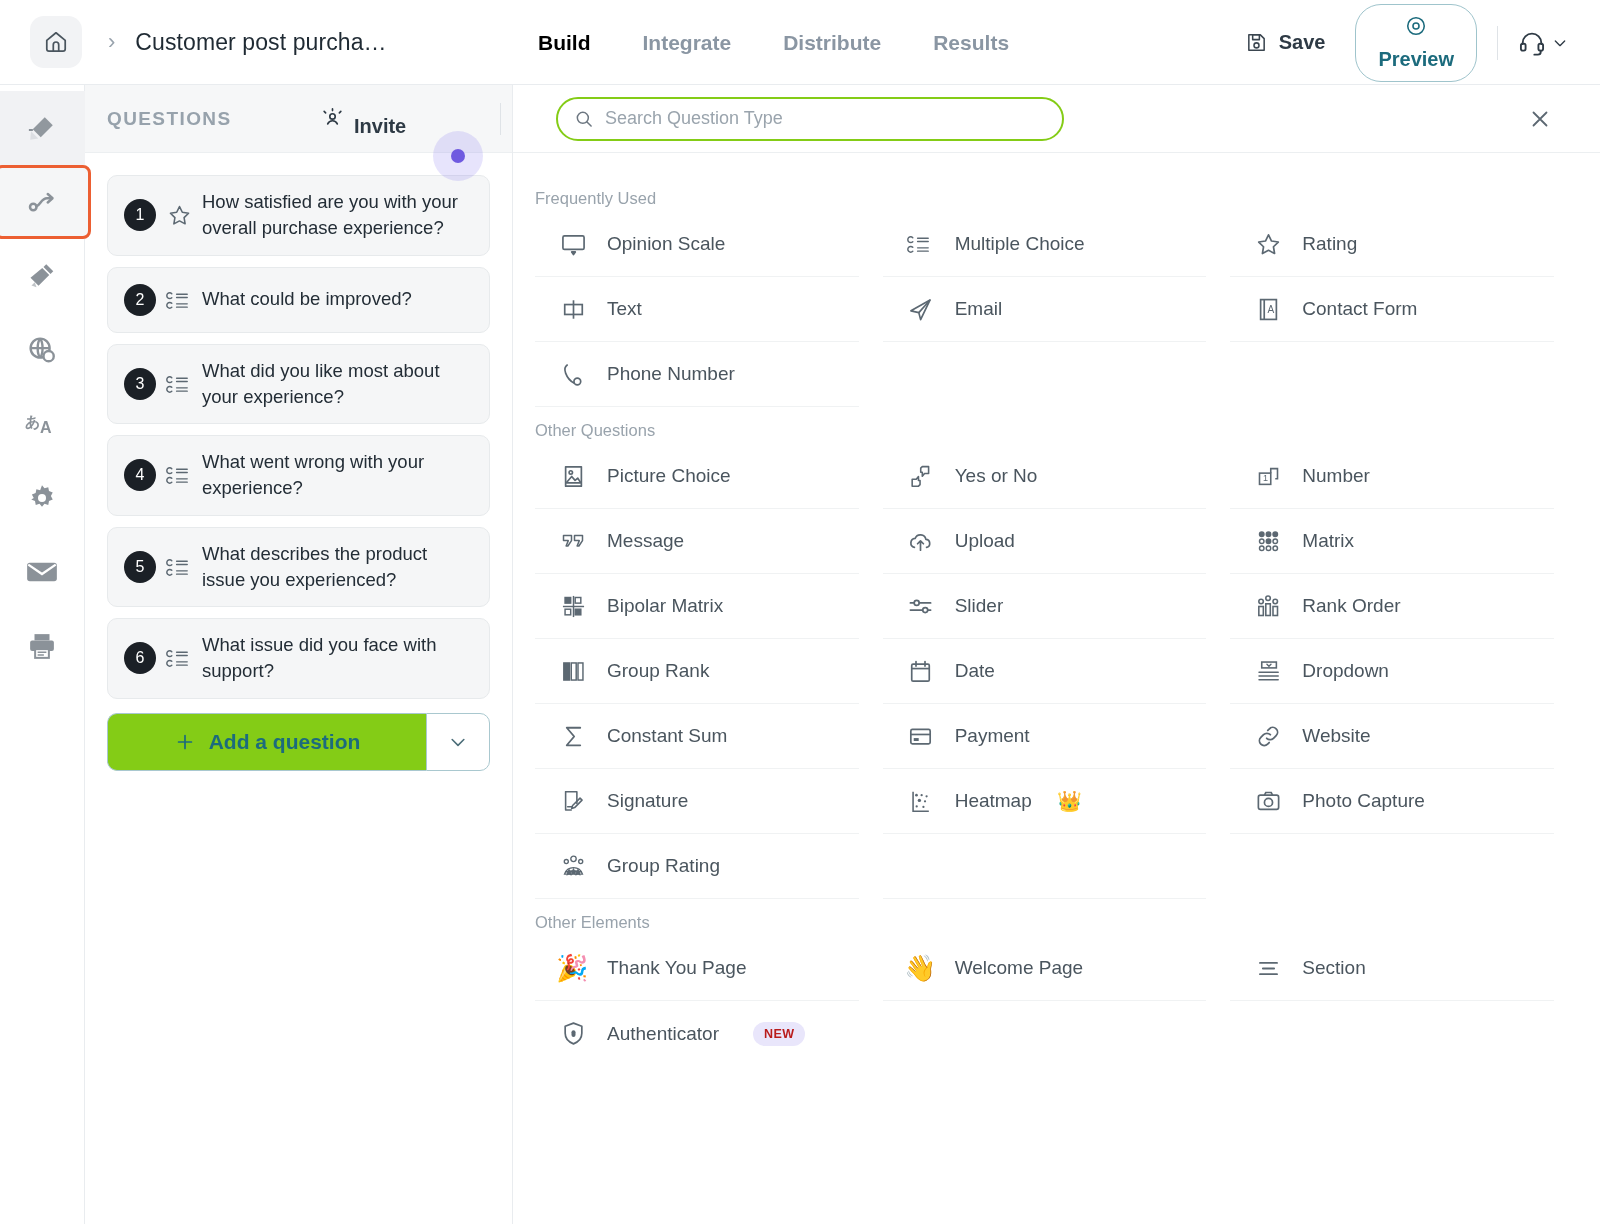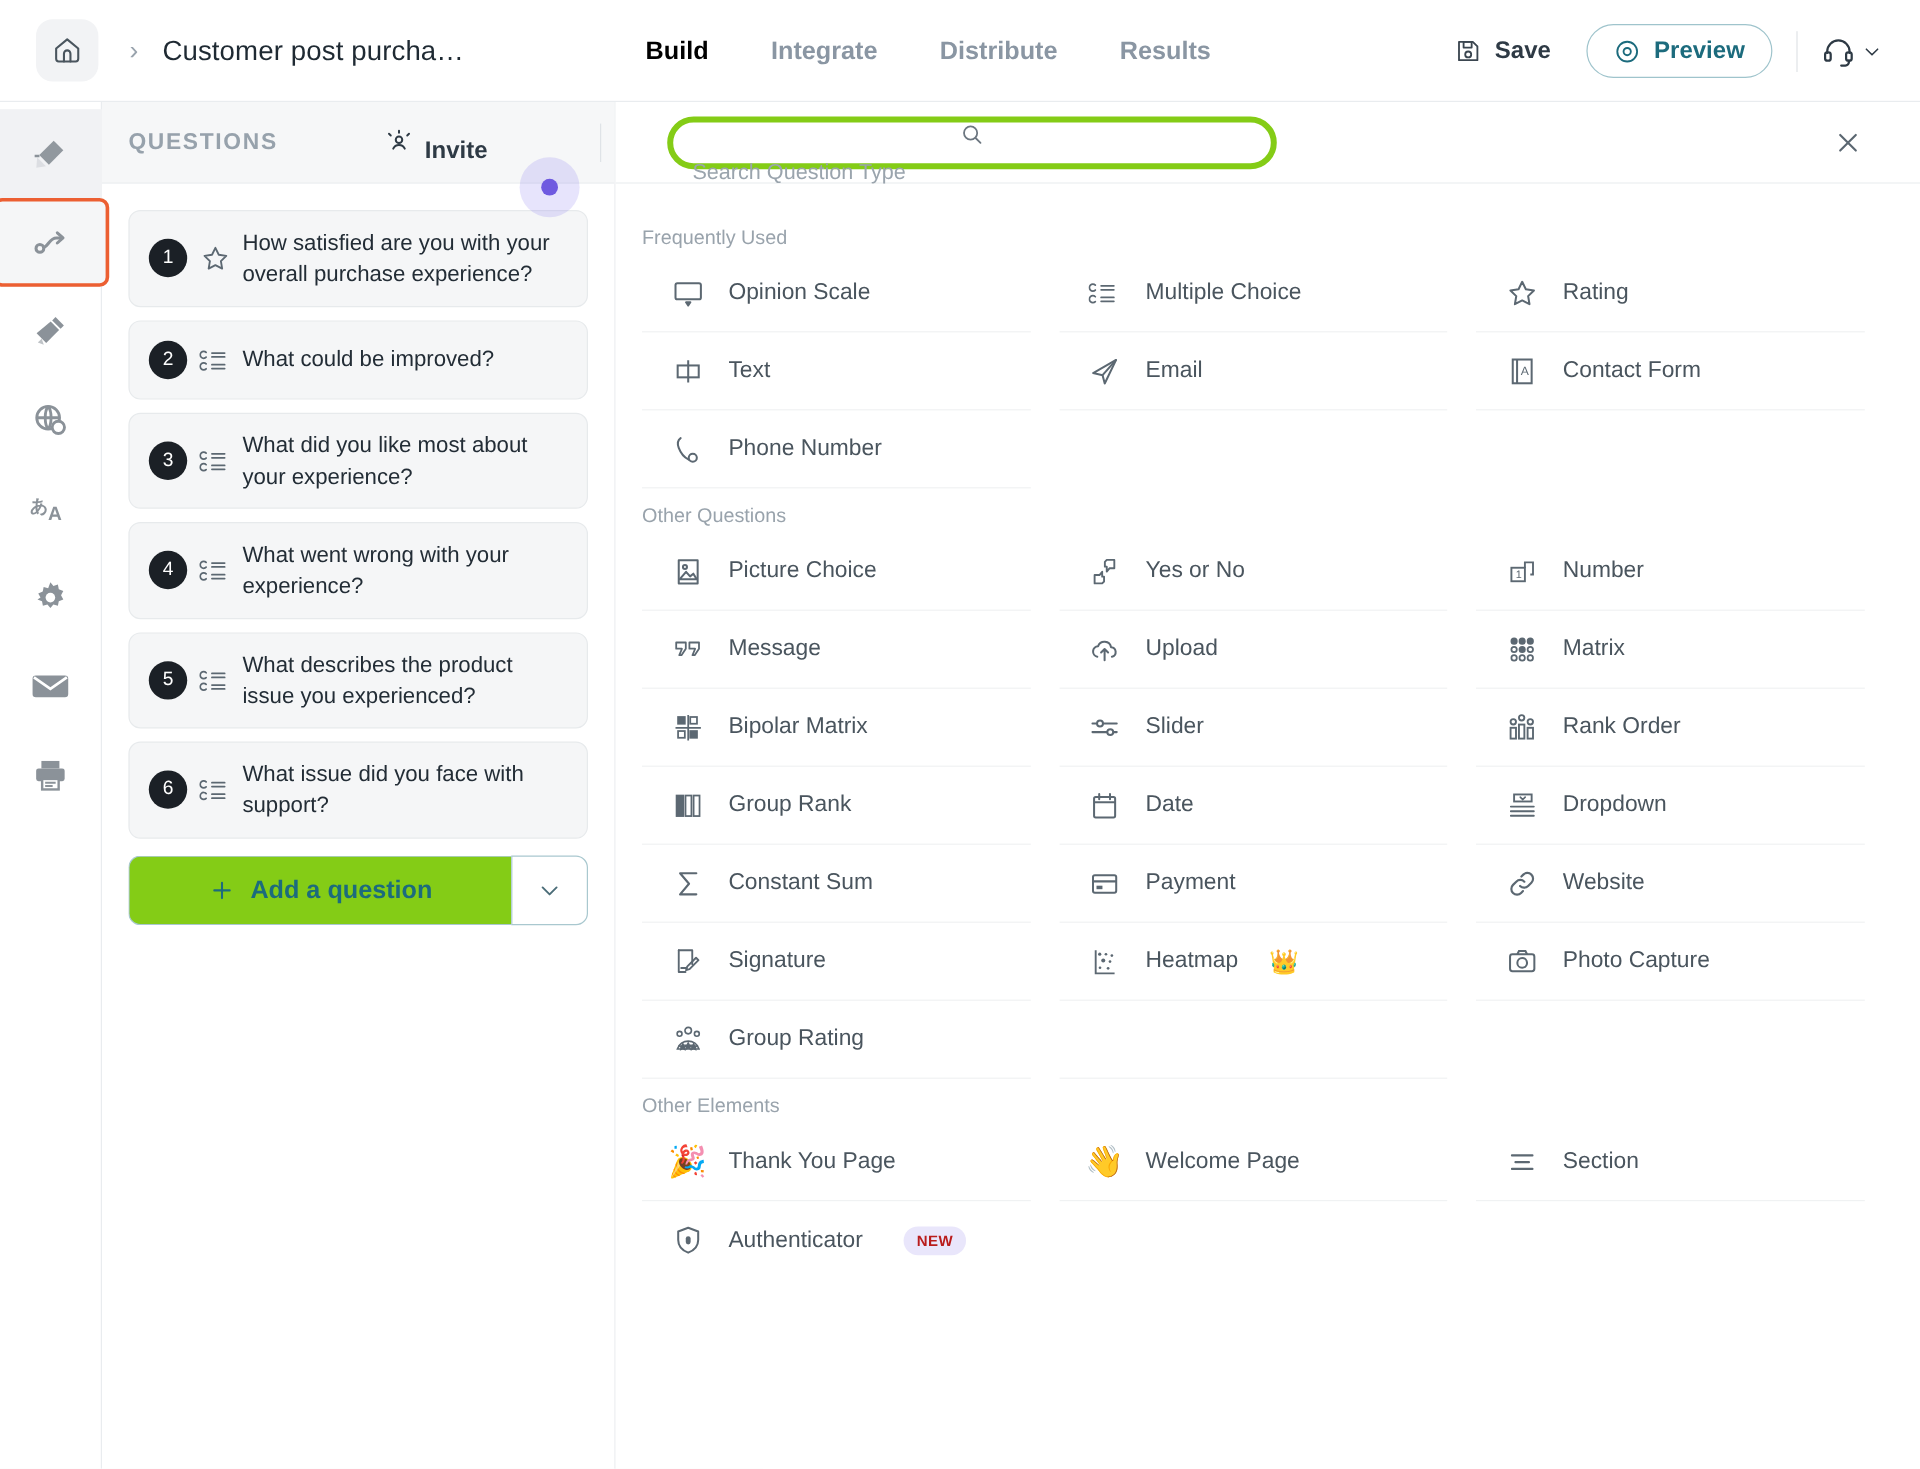--- a/index.html
+++ b/index.html
@@ -29,21 +29,21 @@
     letter-spacing: .1px; white-space: nowrap;
   }
   .navtabs { position: absolute; left: 538px; top: 0; height: 85px; display: flex; align-items: center; gap: 52px; }
   .navtab { font-size: 21px; color: #8a96a3; cursor: pointer; font-weight: 700; }
   .navtab.active { color: #000000; }
   .top-right { position: absolute; right: 26px; top: 0; height: 85px; display: flex; align-items: center; gap: 0; }
   .save-btn { display: flex; align-items: center; gap: 11px; cursor: pointer; padding: 8px 14px; }
   .save-btn .lbl { font-size: 20px; font-weight: 700; color: #2e3a45; }
   .preview-btn {
     display: flex; align-items: center; gap: 11px; cursor: pointer;
-    border: 1.5px solid #9fc4cc; border-radius: 26px; padding: 10px 22px; margin-left: 16px;
+    border: 1.5px solid #9fc4cc; border-radius: 26px; padding: 10px 22px; margin-left: 16px; flex-direction: column;
   }
   .preview-btn .lbl { font-size: 20px; font-weight: 700; color: #1c6b7d; }
   .vsep { width: 1px; height: 34px; background: #dfe3e7; margin: 0 20px; }
   .help-btn { display: flex; align-items: center; gap: 6px; cursor: pointer; padding-right: 6px; }
 
   
   .rail {
     position: absolute; left: 0; top: 85px; width: 85px; height: 1139px;
     background: #ffffff; border-right: 1px solid #e9ecef;
     display: flex; flex-direction: column; align-items: center; padding-top: 6px;
@@ -107,22 +107,22 @@
   
   .picker {
     position: absolute; left: 513px; top: 85px; width: 1087px; height: 1139px;
     background: #ffffff;
   }
   .picker-head {
     height: 68px; border-bottom: 1px solid #eceff1; display: flex; align-items: center;
     padding: 0 22px; position: relative;
   }
   .searchbox {
-    margin-left: 21px; width: 508px; height: 44px; border: 5px solid #84cc16; border-radius: 24px;
-    display: flex; align-items: center; padding: 0 16px; gap: 11px; background: #fff; flex-direction: column;
+    margin-left: 21px; width: 508px; height: 44px; border: 2px solid #84cc16; border-radius: 24px;
+    display: flex; align-items: center; padding: 0 16px; gap: 11px; background: #fff;
   }
   .searchbox input {
     border: none; outline: none; font-size: 18px; color: #3c4750; width: 100%;
     font-family: "Liberation Sans", sans-serif; background: transparent;
   }
   .searchbox input::placeholder { color: #9aa4ad; }
   .close-x { position: absolute; right: 48px; cursor: pointer; display: flex; }
 
   .picker-body { padding: 22px 22px 0 22px; height: 1070px; overflow: hidden; }
   .section-label { font-size: 16.5px; color: #99a3ac; margin: 14px 0 4px 0; }

